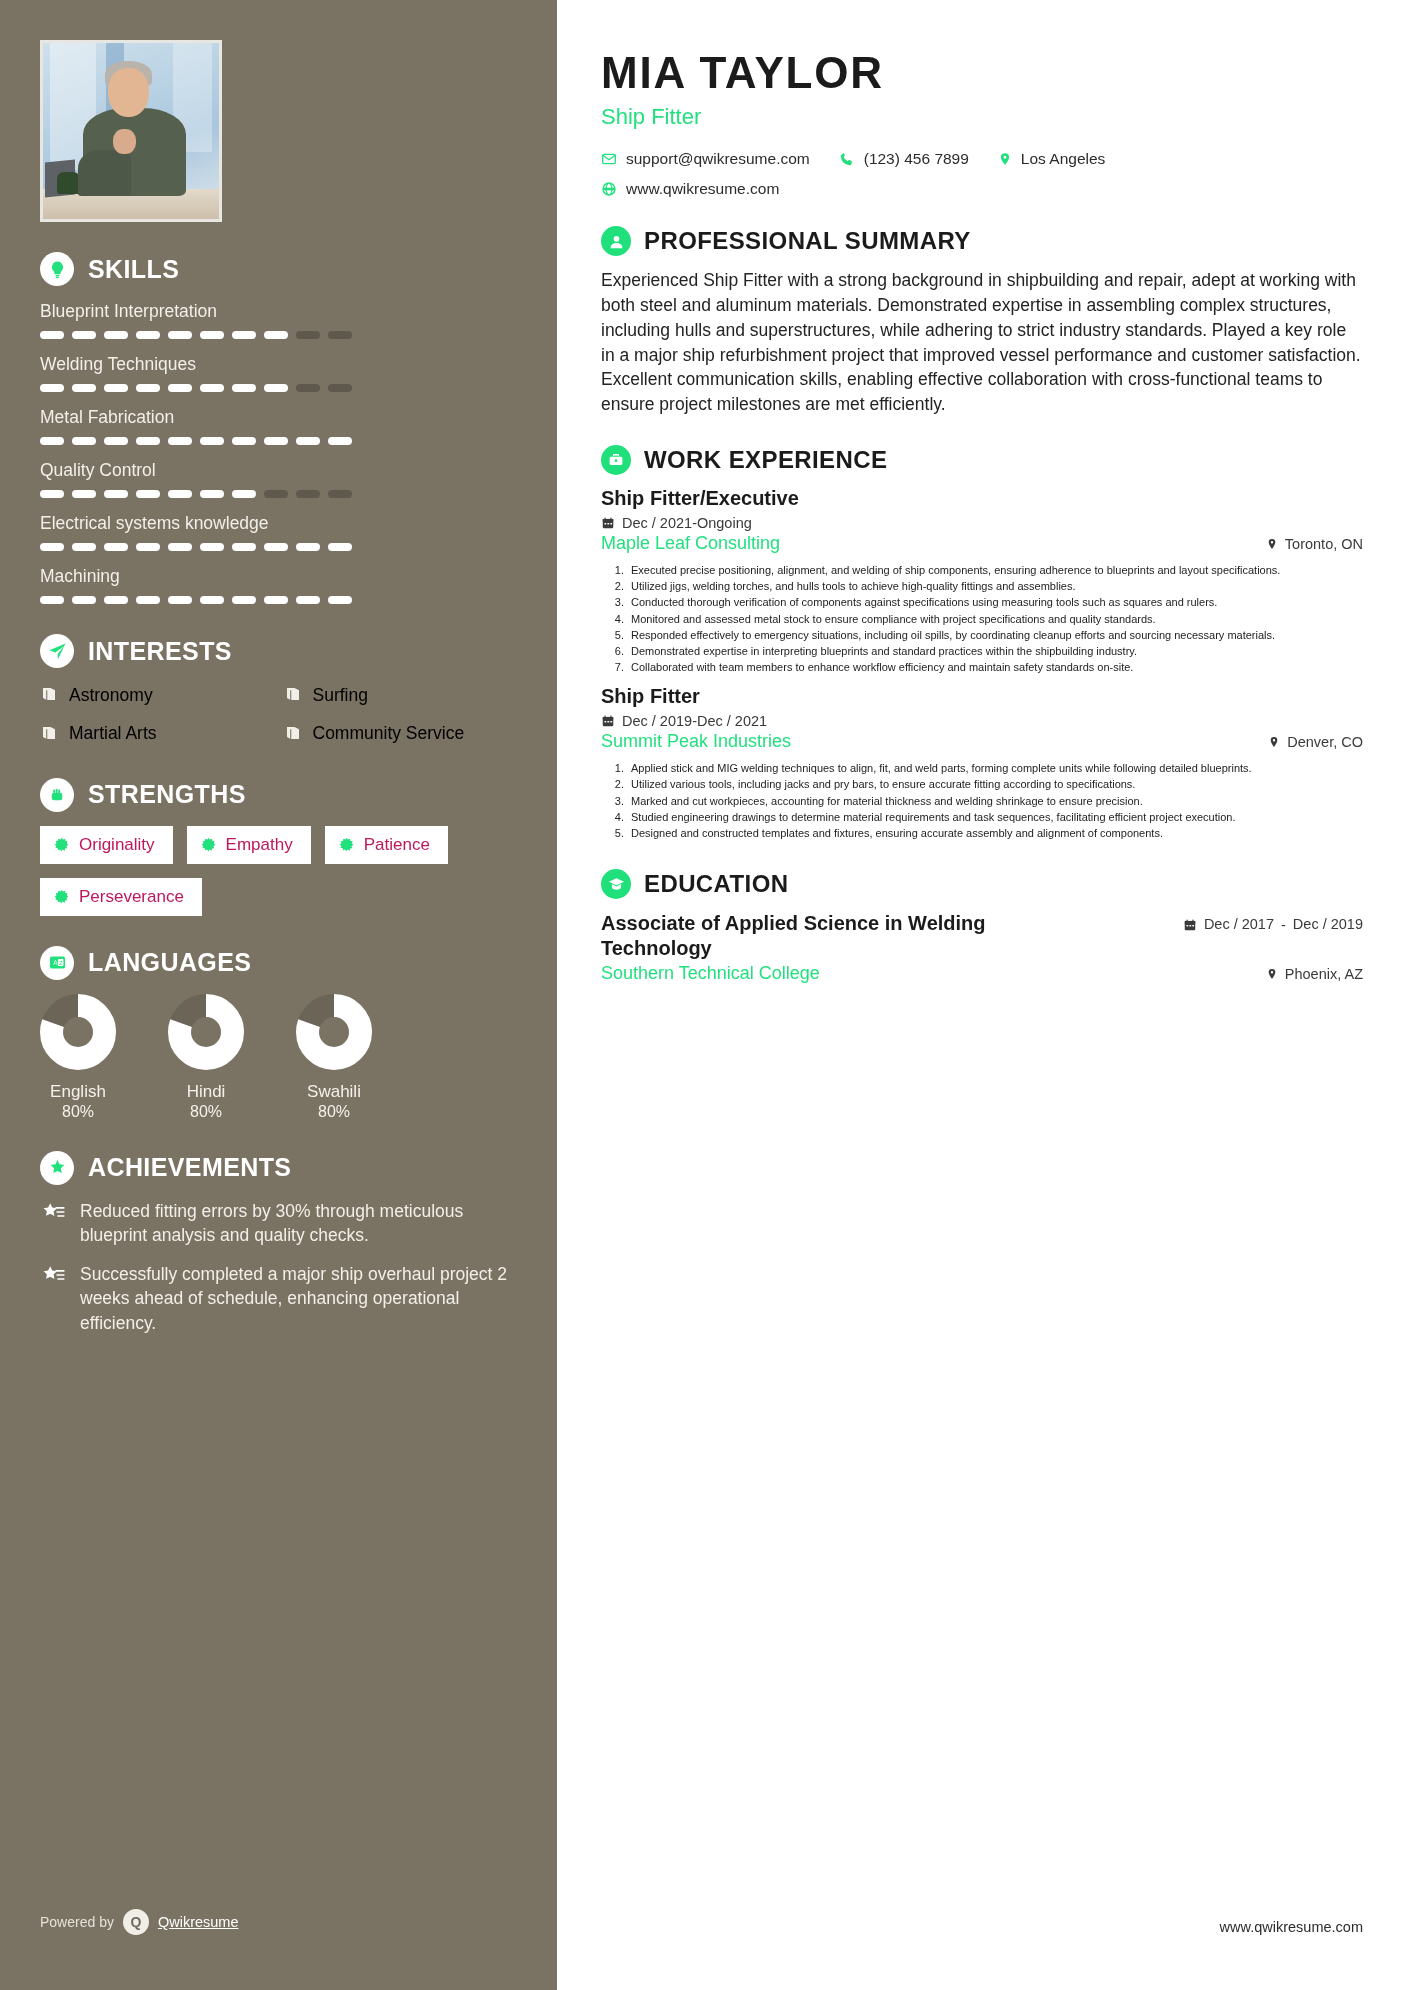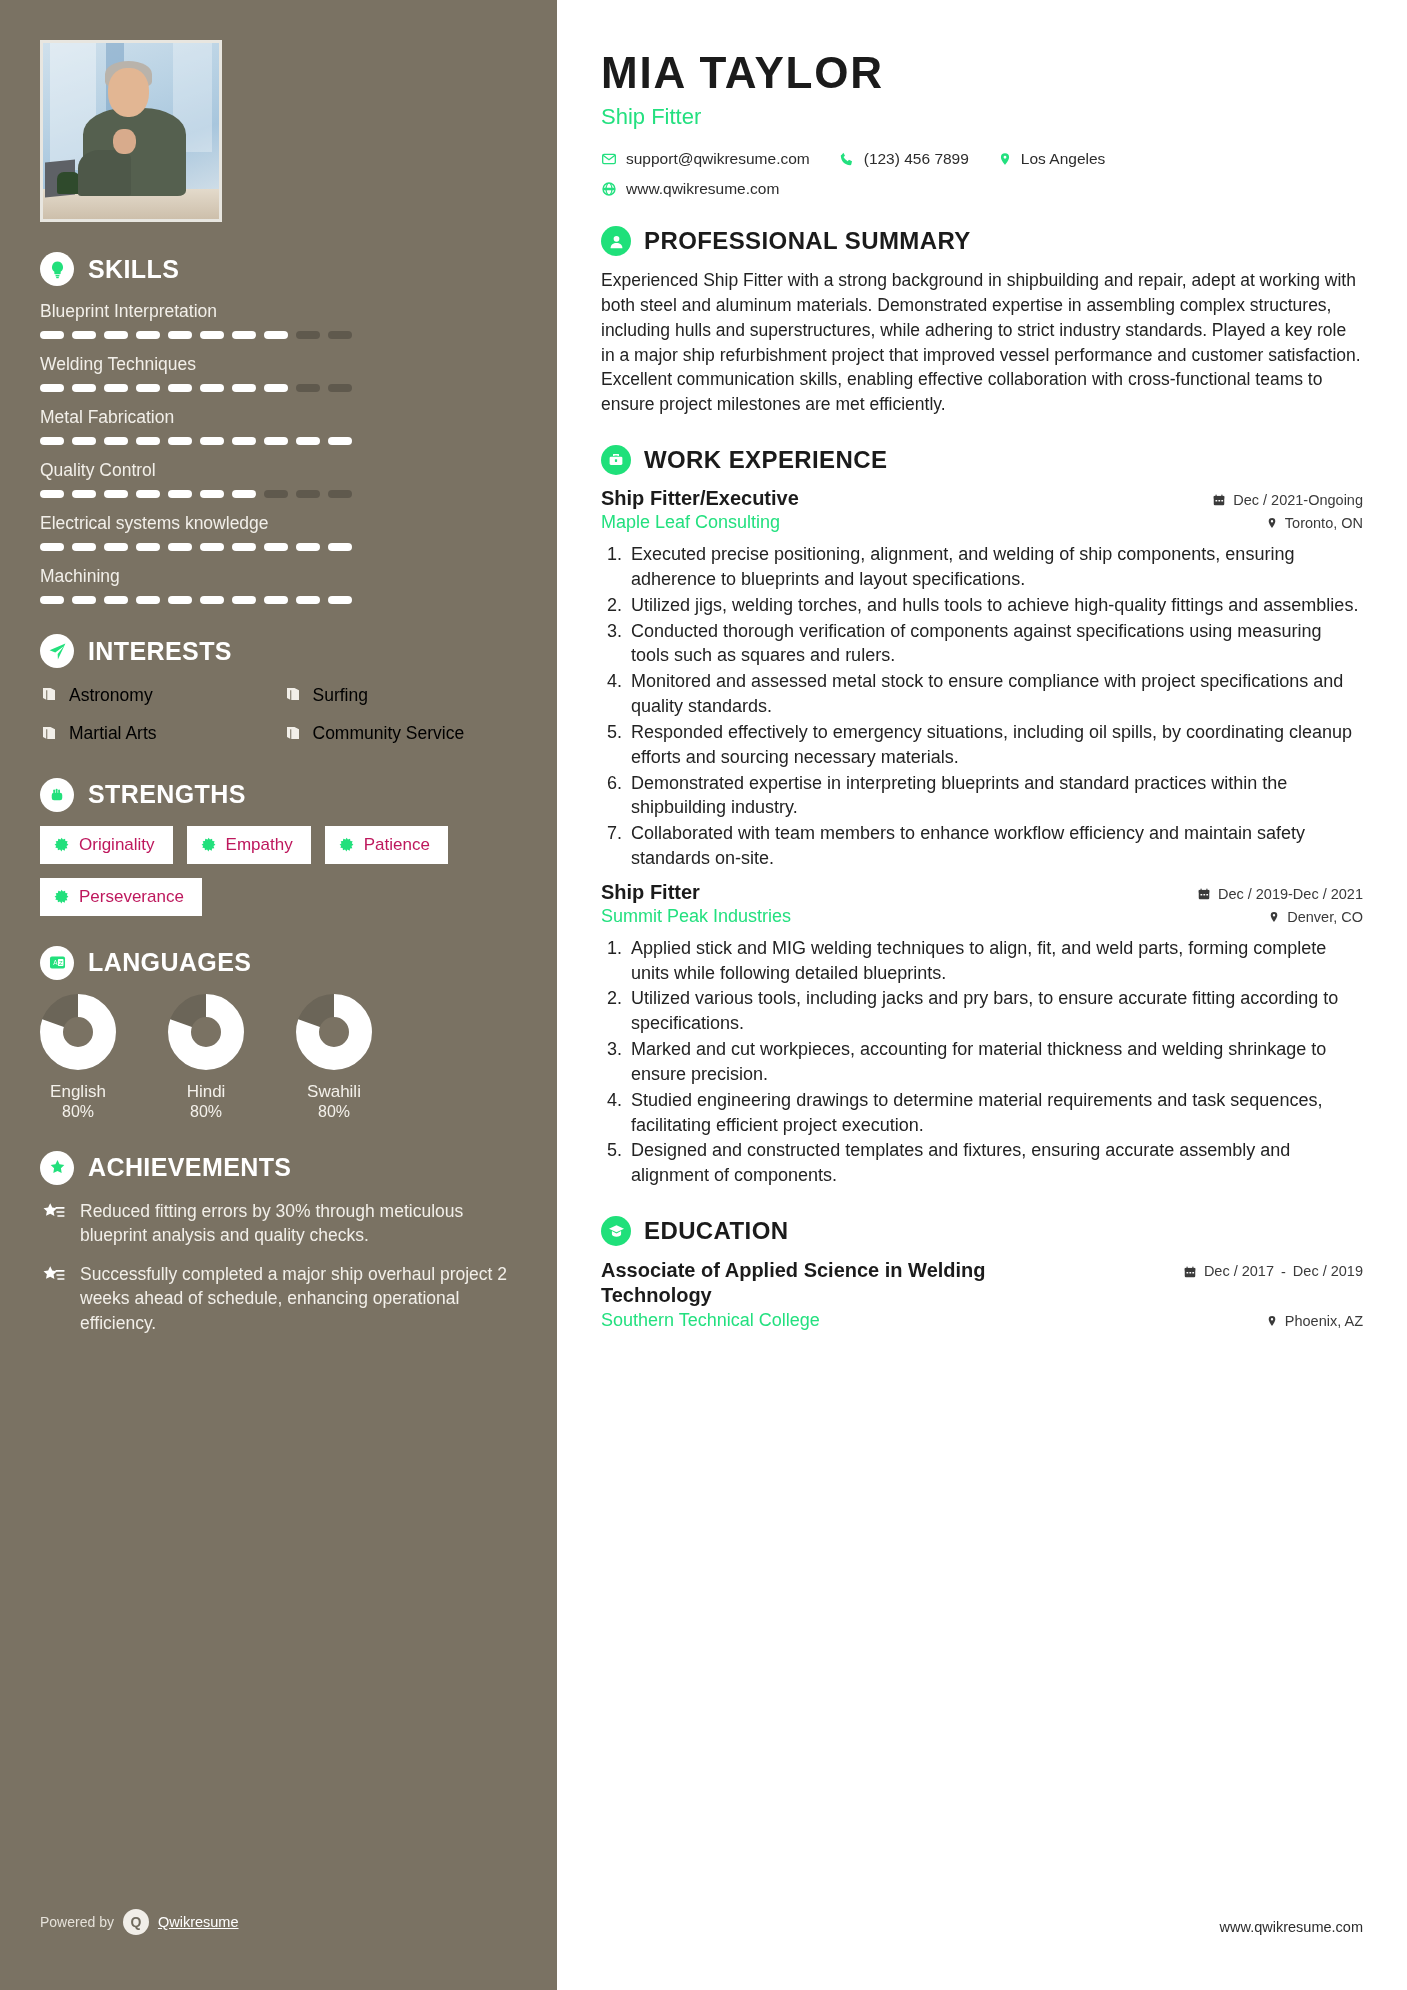--- a/index.html
+++ b/index.html
@@ -217,39 +217,39 @@
   }
   .sec-head h2 {
     font-size: 24px; font-weight: 700; color: #1b1b1b; letter-spacing: 0.4px;
   }
   .summary {
     font-size: 17.5px; line-height: 1.42; color: #232323; text-align: left;
   }
 
   .job { margin-top: 10px; }
   .job-top {
-    display: flex; justify-content: space-between; align-items: flex-start;
+    display: flex; justify-content: space-between; align-items: flex-start; flex-direction: column;
   }
   .job-title { font-size: 20px; font-weight: 600; color: #1b1b1b; }
   .job-date {
     font-size: 14.5px; color: #3a3a3a; display: flex; align-items: center; gap: 7px;
     white-space: nowrap; padding-top: 5px;
   }
   .job-sub {
     display: flex; justify-content: space-between; align-items: flex-start;
     margin-top: 2px;
   }
   .job-company { font-size: 18px; color: #23e07f; }
   .job-loc {
     font-size: 14.5px; color: #3a3a3a; display: flex; align-items: center; gap: 7px;
     white-space: nowrap; padding-top: 3px; justify-content: space-between;
   }
   ol.bullets {
     margin: 9px 0 0 26px;
-    font-size: 18px; line-height: 1.38; color: #232323;
+    font-size: 11px; line-height: 1.38; color: #232323;
   }
   ol.bullets li { margin-bottom: 1px; padding-left: 4px; }
 
   .edu-top { display: flex; justify-content: space-between; align-items: flex-start; }
   .edu-title {
     font-size: 20px; font-weight: 600; color: #1b1b1b; max-width: 420px; line-height: 1.25;
   }
   .edu-date {
     font-size: 14.5px; color: #3a3a3a; display: flex; align-items: center; gap: 7px;
     white-space: nowrap; padding-top: 5px;

